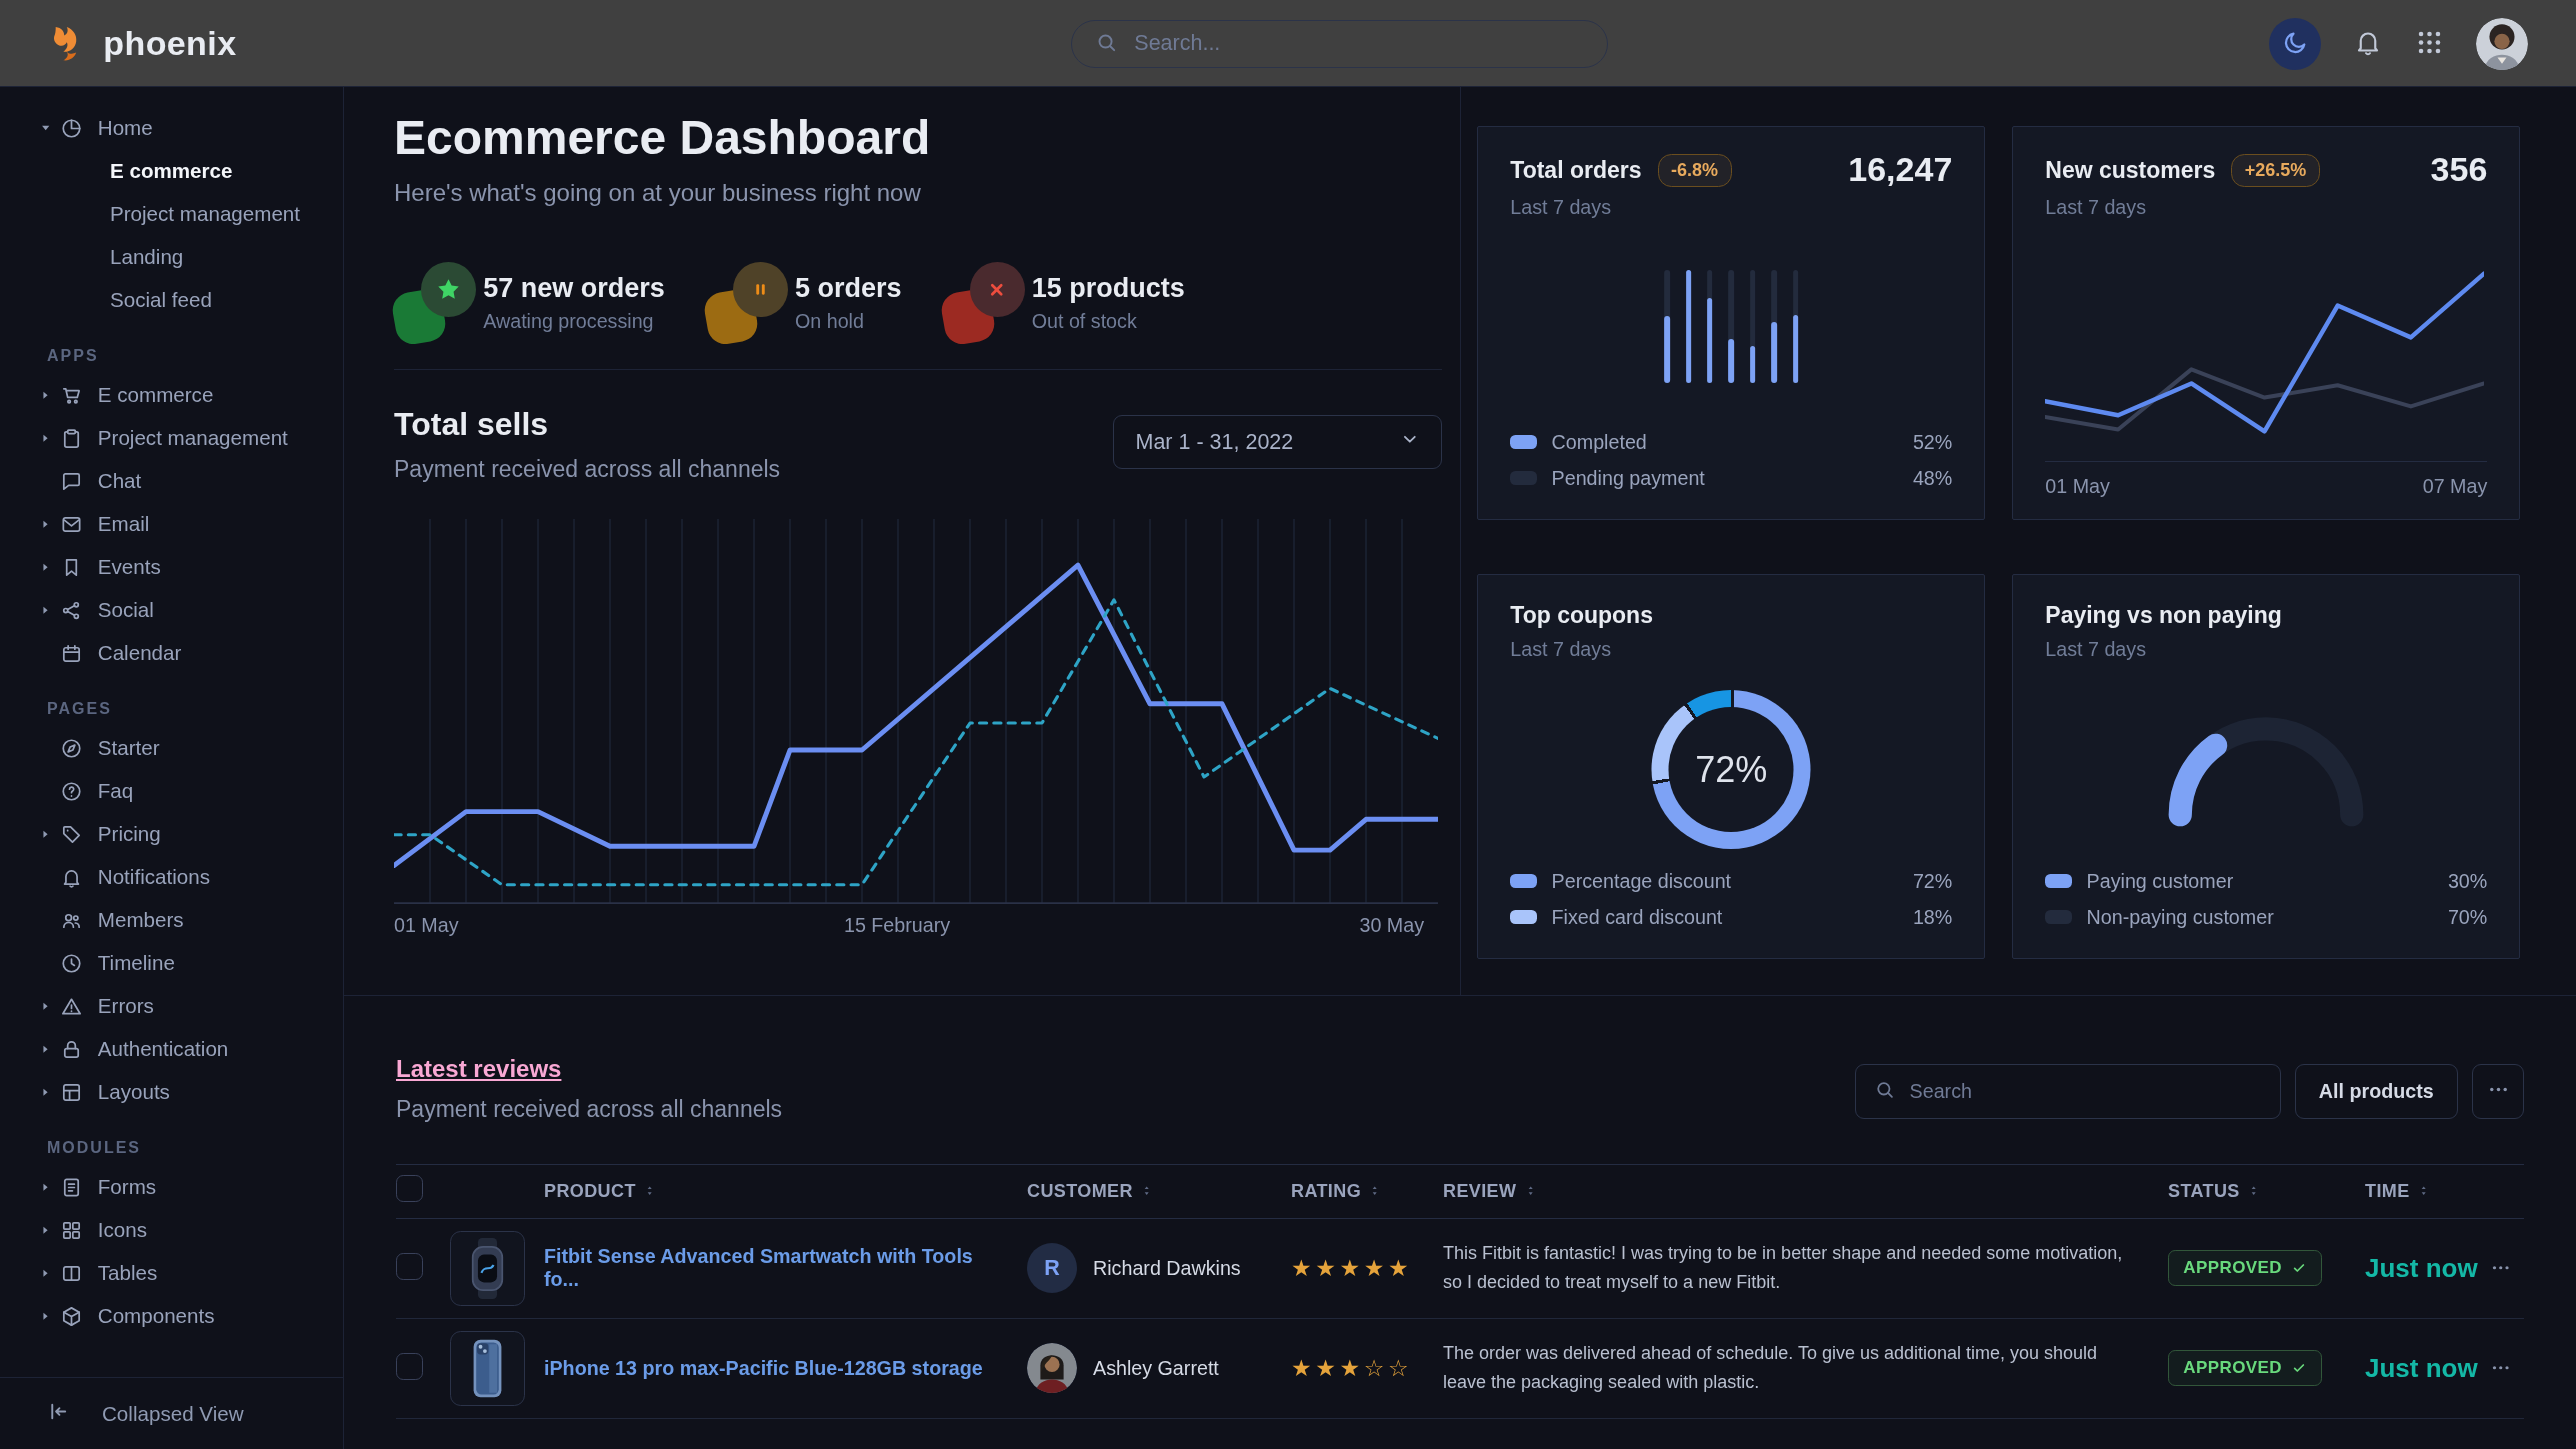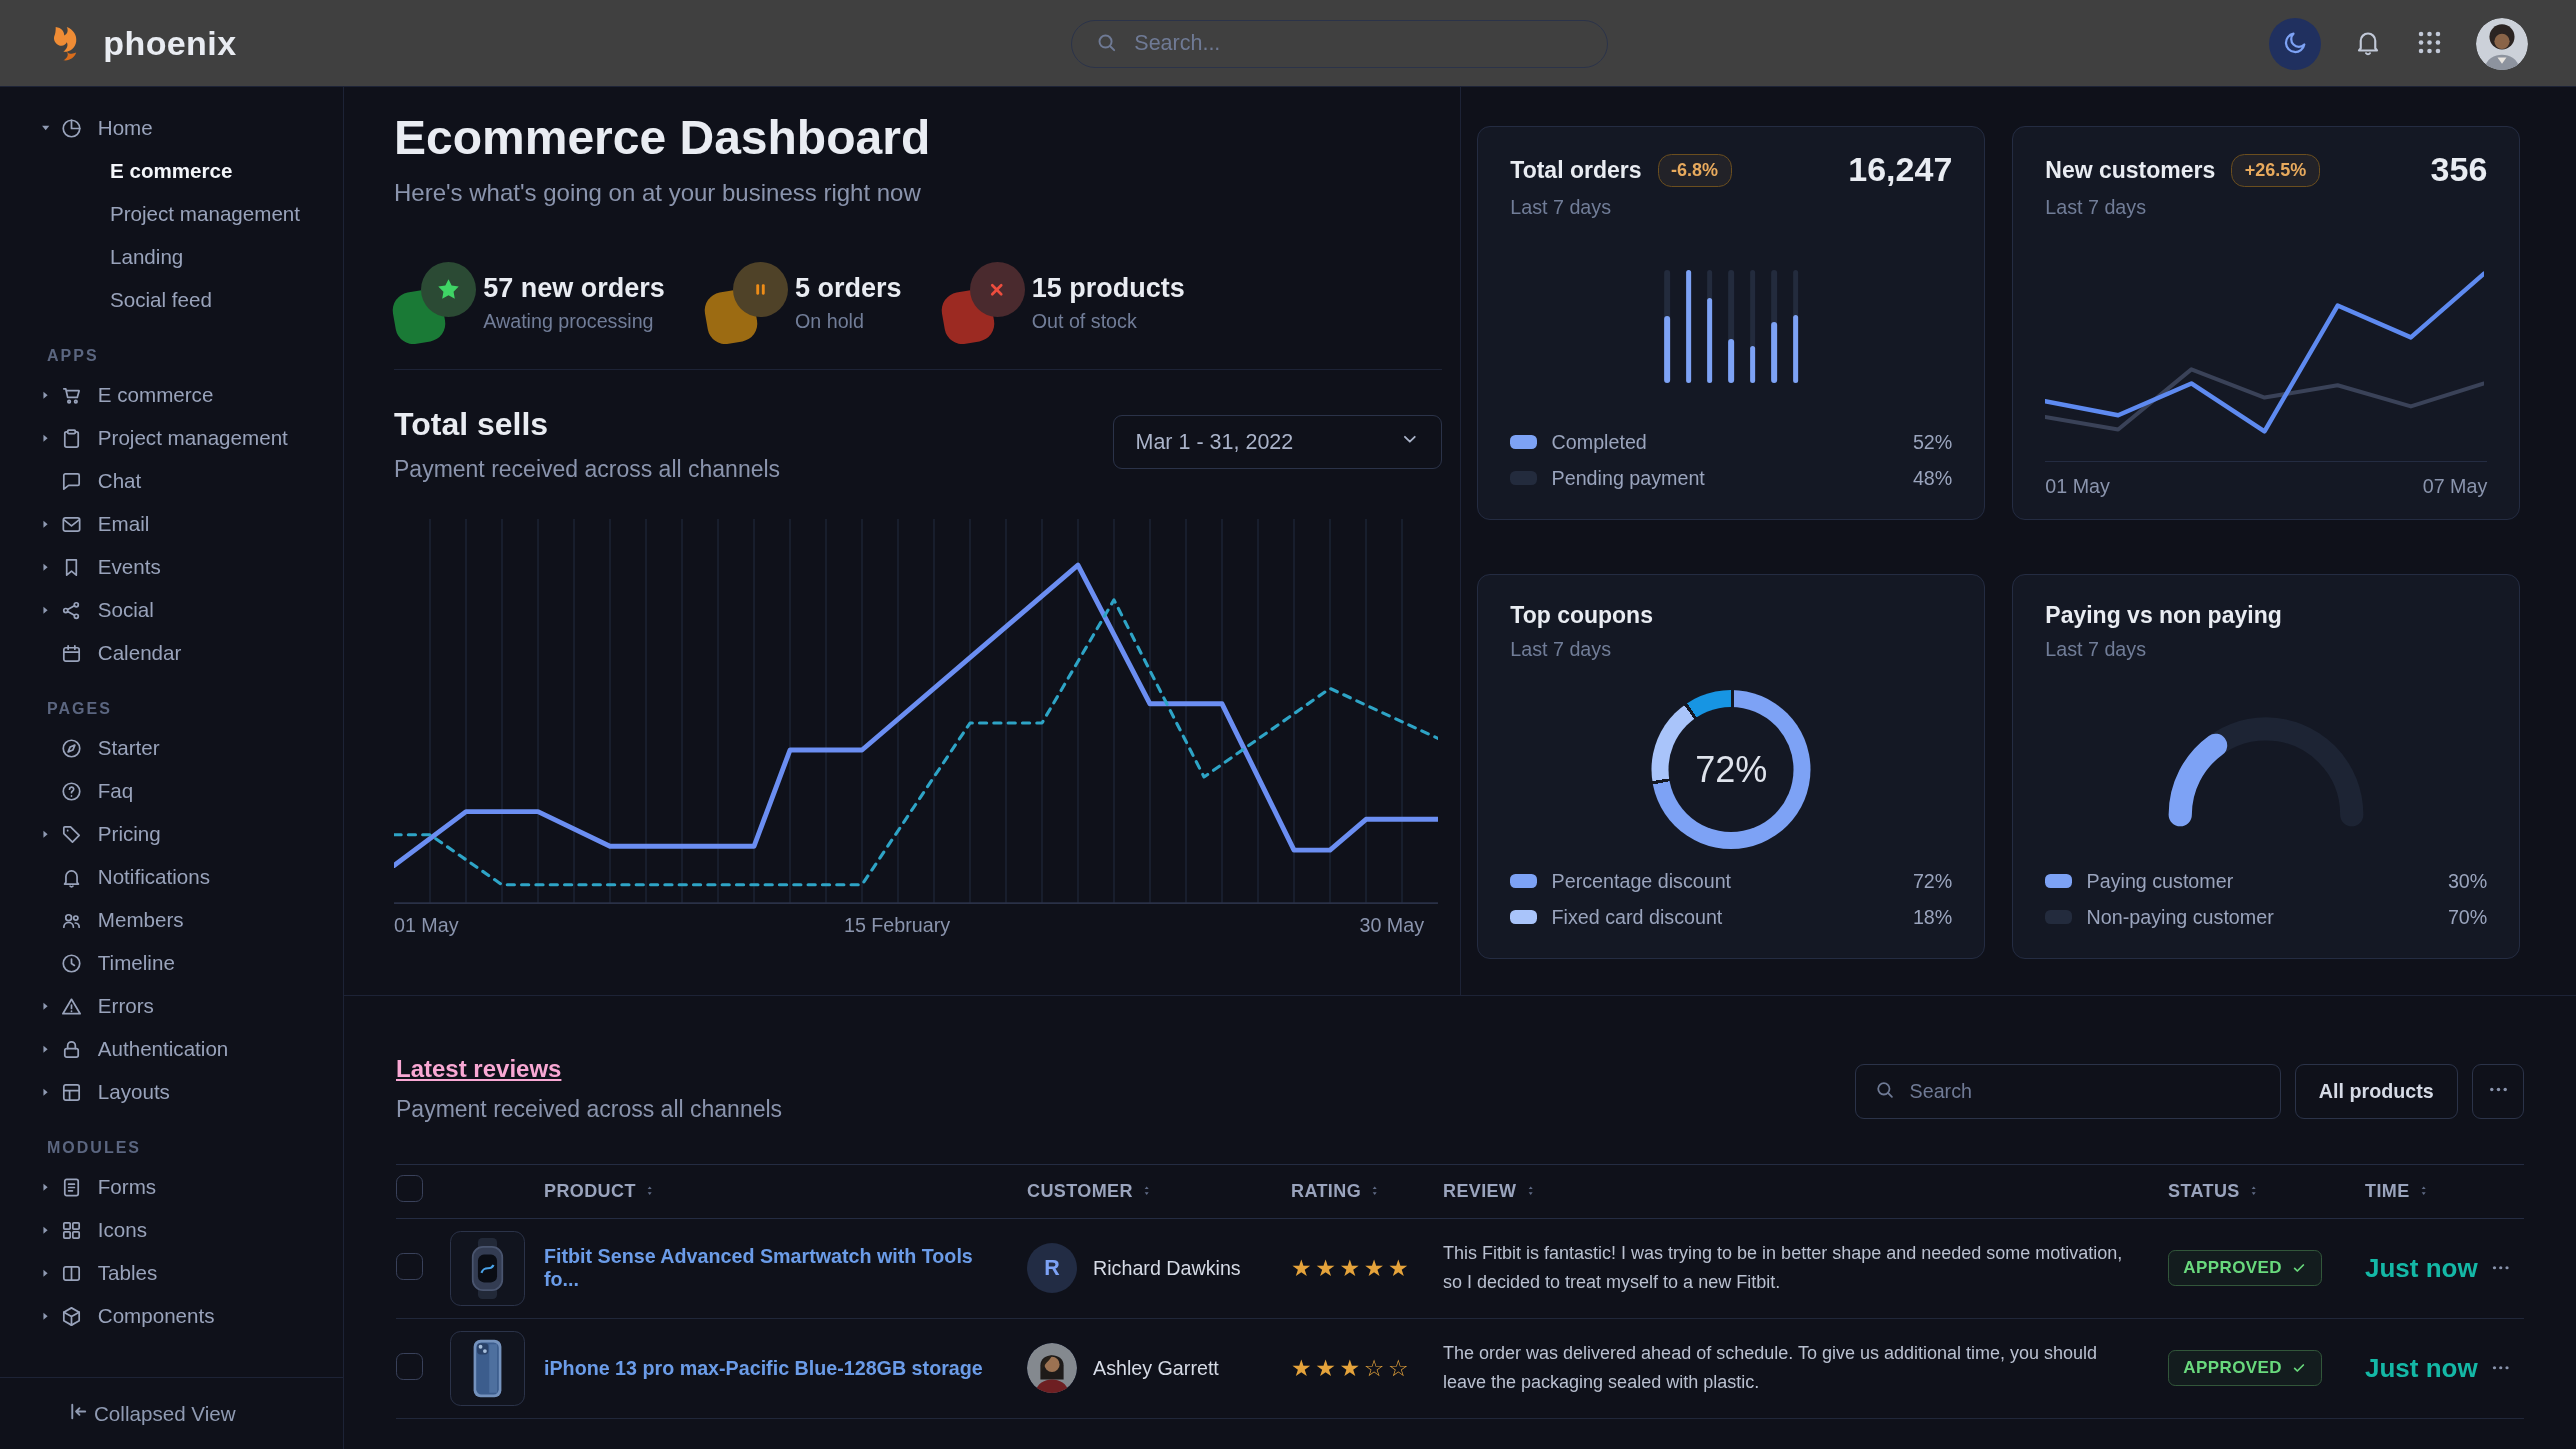--- a/index.html
+++ b/index.html
@@ -32,21 +32,21 @@
   .sb-row { height:43px; display:flex; align-items:center; color:#99a3bb; font-size:20.6px; cursor:pointer; }
   .sb-caret { width:19.7px; margin-left:39px; display:flex; color:#8f9ab2; flex:none; }
   .sb-caret.down svg { transform:rotate(90deg); }
   .sb-ic { margin-left:1.8px; display:flex; flex:none; }
   .sb-label { margin-left:14.3px; white-space:nowrap; }
   .sb-child { height:43px; display:flex; align-items:center; padding-left:110px; color:#99a3bb;
     font-size:20.6px; cursor:pointer; }
   .sb-child.active { color:#f4f6fa; font-weight:700; }
   .sb-sec { margin:25px 0 9px 47px; font-size:16px; letter-spacing:2px; color:#5b6680; font-weight:700; }
   .sb-bottom { position:absolute; bottom:0; left:0; right:0; height:72px; border-top:1.8px solid #1d2336;
-    display:flex; align-items:center; gap:4px; padding-left:67px; color:#8f9ab2; font-size:20.6px; cursor:pointer; }
+    display:flex; align-items:center; gap:32px; padding-left:47px; color:#8f9ab2; font-size:20.6px; cursor:pointer; }
   
   .main { position:absolute; left:344px; top:87px; right:0; bottom:0; }
   .left-pane { position:absolute; left:0; top:0; width:1117px; height:908px;
     border-right:1.8px solid #1d2336; padding-left:50px; }
   .right-pane { position:absolute; left:1119px; top:0; right:0; height:908px;
     padding:39px 59px 0 14.3px; display:grid; grid-template-columns:508px 508px;
     grid-template-rows:394px 385px; gap:54px 27px; }
   
   .page-head { padding-top:23px; }
   .pg-title { font-size:48px; font-weight:700; color:#e9ecf2; margin:0; }
@@ -68,21 +68,21 @@
   .sells-head { margin-top:36px; position:relative; margin-right:18px; }
   .sells-title { font-size:32px; font-weight:700; color:#e9ecf2; }
   .sells-sub { margin-top:12.5px; font-size:23px; color:#8a94ad; }
   .date-select { position:absolute; right:0; top:9px; width:329px; height:54px;
     border:1.8px solid #2b3349; border-radius:9px; display:flex; align-items:center;
     justify-content:space-between; padding:0 21.5px; font-size:21.5px; color:#aab3c9; cursor:pointer; }
   .sells-chart { margin-top:36px; margin-right:18px; position:relative; }
   .sells-x { position:relative; height:38px; margin-right:18px; font-size:19.7px; color:#8a94ad; margin-top:10.7px; }
   .sells-x .xl { position:absolute; top:0; }
   
-  .card { background:#141824; border:1.8px solid #242c42; border-radius:13px; position:relative;
+  .card { background:#141824; border:1.8px solid #242c42; border-radius:2px; position:relative;
     padding:27px 32px; }
   .card-head { display:flex; align-items:center; gap:16px; }
   .card-title { font-size:23px; font-weight:700; color:#e9ecf2; }
   .badge { font-size:18px; font-weight:700; padding:4.5px 12.5px 5.4px; border-radius:13.4px; }
   .badge.warn { color:#e8aa5d; border:1.8px solid #6b4e1e; background:rgba(232,170,93,.07); }
   .card-value { position:absolute; right:32px; top:23px; font-size:34px; font-weight:700; color:#e9ecf2; }
   .card-period { margin-top:9px; font-size:19.7px; color:#717d98; }
   .legend { position:absolute; left:32px; right:32px; bottom:23px; }
   .lg-row { display:flex; align-items:center; height:36px; font-size:19.7px; color:#9aa4bd; }
   .lg-swatch { width:27px; height:14.3px; border-radius:5.4px; margin-right:14.3px; flex:none; }

